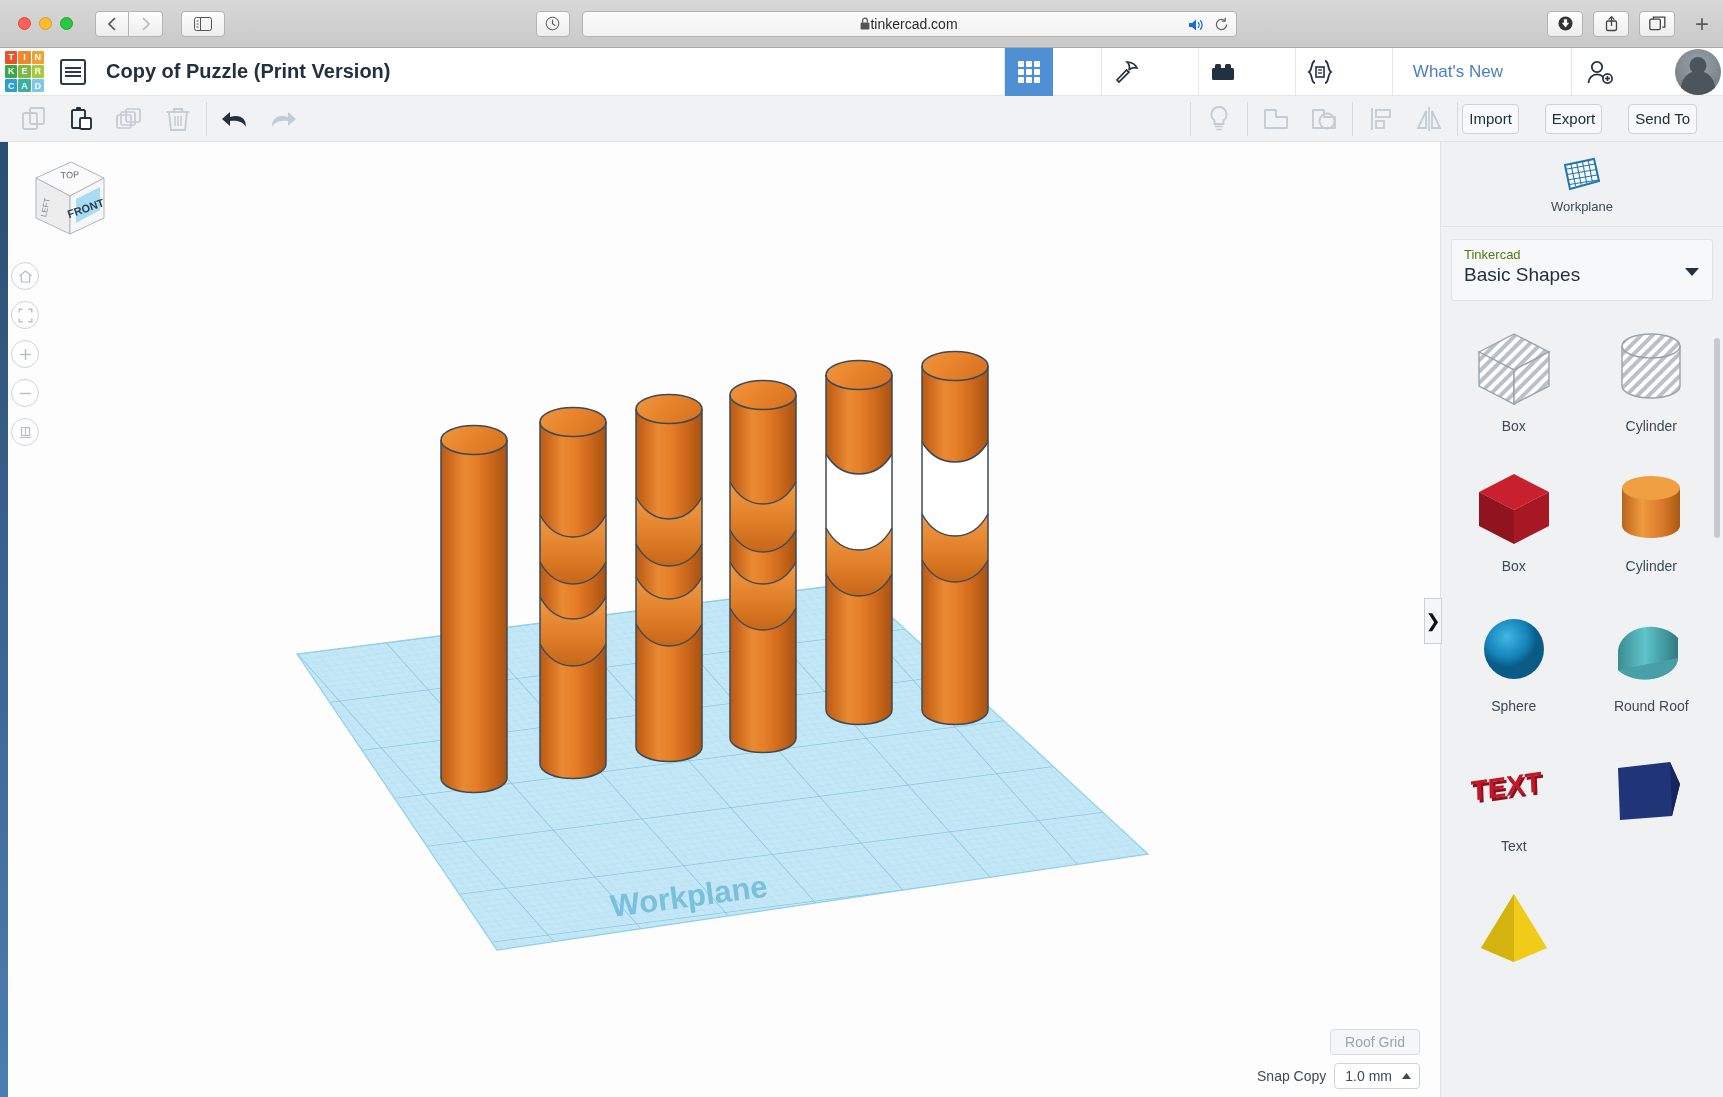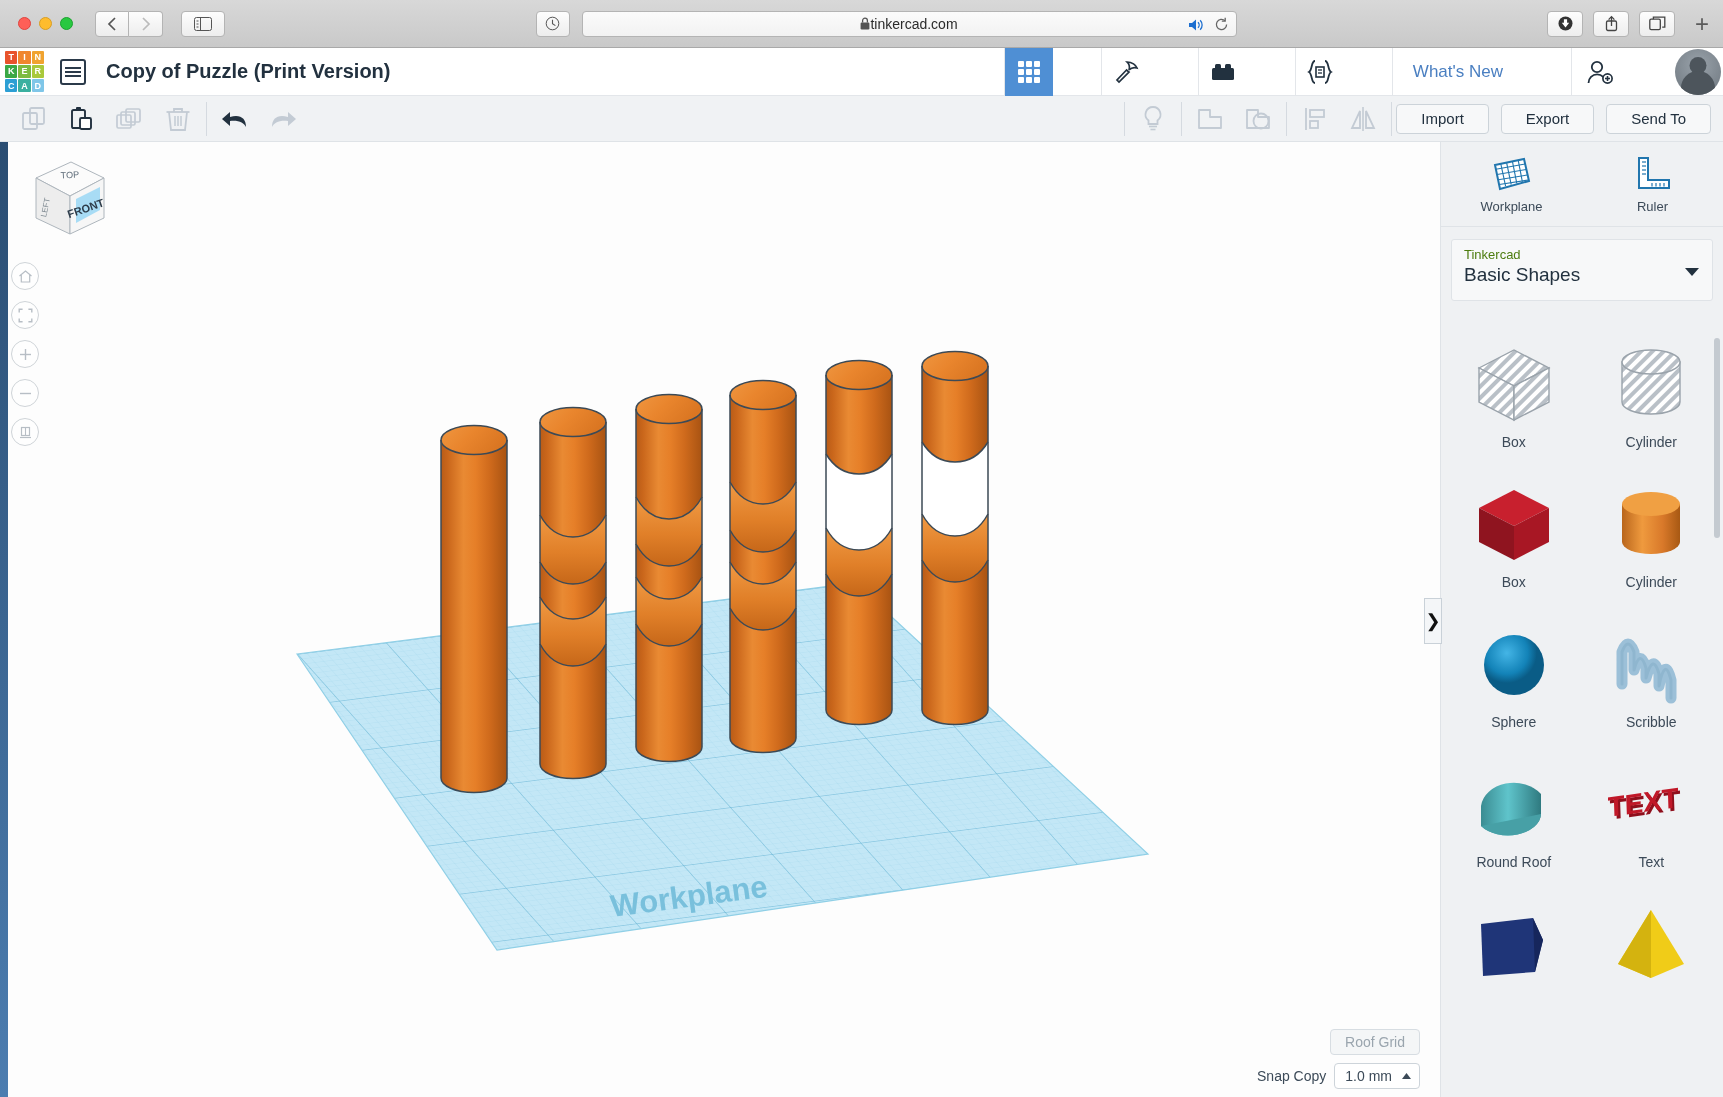--- a/index.html
+++ b/index.html
@@ -113,21 +113,21 @@
   
   .toolbar{
     position:absolute;left:0;top:96px;width:1723px;height:46px;
     background:#f0f2f4;border-bottom:1px solid #dfe3e7;
     display:flex;align-items:center;
   }
   .tb-btn{ width:48px;height:46px;display:flex;align-items:center;justify-content:center;}
   .tb-sep{ width:1px;height:34px;background:#d5dae0;margin:0 4px;}
   .tb-right{ margin-left:auto;display:flex;align-items:center;height:46px;}
   .tb-textbtn{
-    height:30px;padding:0 24px;margin-right:12px;
+    height:30px;padding:0 6px;margin-right:26px;
     background:#f7f8f9;border:1px solid #ccd3d9;border-radius:4px;
     font-size:15px;color:#22313f;display:flex;align-items:center;
   }
 
   
   .viewport{
     position:absolute;left:0;top:142px;width:1440px;height:955px;
     background:#fdfdfd;overflow:hidden;
   }
   .left-rail{ position:absolute;left:0;top:0;width:8px;height:955px;
@@ -166,21 +166,21 @@
   .rp-top-item .cap{font-size:13px;color:#3c4a58;}
   .rp-dd{
     margin:12px 10px 0 10px;height:62px;background:#f7f8f9;
     border:1px solid #dfe3e7;border-radius:3px;padding:7px 12px;position:relative;
   }
   .rp-dd .small{font-size:13px;color:#4d7c0f;}
   .rp-dd .big{font-size:19px;color:#22313f;margin-top:2px;}
   .caret{position:absolute;right:13px;top:28px;width:0;height:0;
     border-left:7px solid transparent;border-right:7px solid transparent;border-top:8px solid #22313f;}
   .shape-grid{
-    position:absolute;left:0;top:182px;width:283px;height:773px;
+    position:absolute;left:0;top:166px;width:283px;height:773px;
     display:grid;grid-template-columns:1fr 1fr;
     grid-auto-rows:140px;padding:8px 4px 0 4px;
   }
   .shape-cell{display:flex;flex-direction:column;align-items:center;justify-content:flex-start;padding-top:10px;}
   .shape-cell .nm{font-size:14px;color:#3c4a58;margin-top:6px;}
   .shape-art{width:86px;height:86px;position:relative;}
   .rp-scroll{
     position:absolute;right:3px;top:196px;width:6px;height:200px;
     background:#c4cad0;border-radius:3px;
   }
@@ -615,36 +615,20 @@
           <line x1="21.4" y1="6.4" x2="25.8" y2="28.3"></line>
           <line x1="27.2" y1="5.2" x2="31.4" y2="26.9"></line>
           <line x1="4.9" y1="14.3" x2="34.0" y2="9.0"></line>
           <line x1="6.1" y1="19.5" x2="35.1" y2="14.5"></line>
           <line x1="7.3" y1="24.7" x2="36.2" y2="20.0"></line>
           <line x1="8.3" y1="29.5" x2="37.2" y2="25.0"></line>
         </g>
       </svg>
       <span class="cap">Workplane</span>
     </div>
-    <div class="rp-top-item">
-      <svg width="40" height="38" viewBox="0 0 40 38">
-        <polygon points="6,3 15,3 15,25 36,25 36,33 6,33" fill="#ffffff" stroke="#2176ae" stroke-width="2"></polygon>
-        <g stroke="#2176ae" stroke-width="1.2">
-          <line x1="9" y1="7" x2="13" y2="7"></line>
-            <line x1="9" y1="11" x2="13" y2="11"></line>
-          <line x1="9" y1="15" x2="13" y2="15"></line>
-            <line x1="9" y1="19" x2="13" y2="19"></line>
-          <line x1="19" y1="28" x2="19" y2="31.5"></line>
-            <line x1="23" y1="28" x2="23" y2="31.5"></line>
-          <line x1="27" y1="28" x2="27" y2="31.5"></line>
-            <line x1="31" y1="28" x2="31" y2="31.5"></line>
-        </g>
-      </svg>
-      <span class="cap">Ruler</span>
-    </div>
   </div>
 
   <div class="rp-dd">
     <div class="small">Tinkercad</div>
     <div class="big">Basic Shapes</div>
     <div class="caret"></div>
   </div>
 
   <div class="shape-grid" id="shapeGrid">
       <div class="shape-cell">
@@ -705,29 +689,20 @@
                 <stop offset="70%" stop-color="#1383b8"></stop>
                 <stop offset="100%" stop-color="#0a5c86"></stop>
               </radialGradient>
             </defs>
             <circle cx="43" cy="43" r="30" fill="url(#sg)"></circle>
           </svg></div>
         <div class="nm">Sphere</div>
       </div>
       <div class="shape-cell">
         <div class="shape-art"><svg width="86" height="86" viewBox="0 0 86 86">
-            <g fill="#9cc0d8" stroke="#7ba5c2" stroke-width="1">
-              <path d="M14,62 L14,30 q6,-16 12,0 l0,18 q6,-22 12,-2 l0,10 q7,-26 13,-4 l0,12 q6,-30 12,-6 l0,18" fill="none" stroke="#9cc0d8" stroke-width="11" stroke-linejoin="round" stroke-linecap="round"></path>
-            </g>
-            <path d="M14,62 L14,30 q6,-16 12,0 l0,18 q6,-22 12,-2 l0,10 q7,-26 13,-4 l0,12 q6,-30 12,-6 l0,18" fill="none" stroke="#8fb6cf" stroke-width="3" stroke-linejoin="round" stroke-linecap="round"></path>
-          </svg></div>
-        <div class="nm">Scribble</div>
-      </div>
-      <div class="shape-cell">
-        <div class="shape-art"><svg width="86" height="86" viewBox="0 0 86 86">
             <defs>
               <linearGradient id="rrg" x1="0" x2="1">
                 <stop offset="0%" stop-color="#3b8c92"></stop>
                 <stop offset="45%" stop-color="#5fc4cb"></stop>
                 <stop offset="100%" stop-color="#2f7a80"></stop>
               </linearGradient>
             </defs>
             <path d="M10,64 L10,44 a33,26 0 0 1 60,-12 L70,52 a33,22 0 0 1 -60,12 Z" fill="url(#rrg)"></path>
             <path d="M10,64 a33,22 0 0 0 60,-12" fill="#47a0a6"></path>
           </svg></div>

